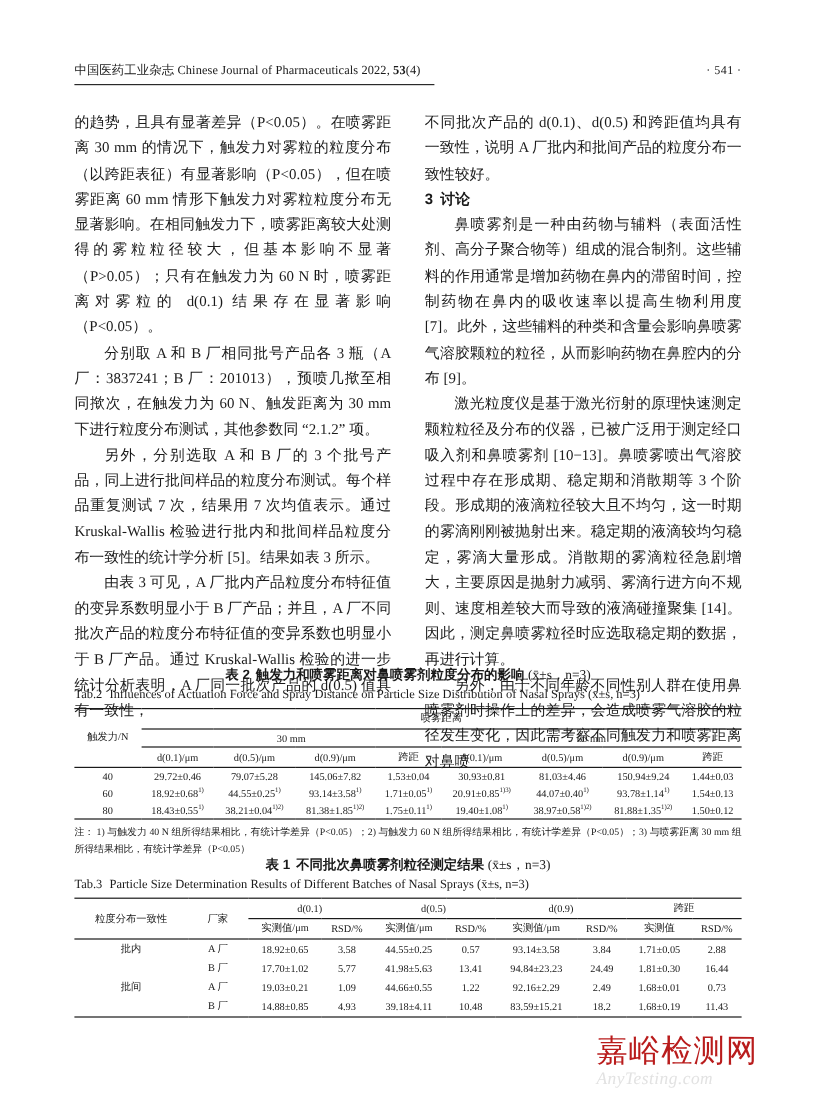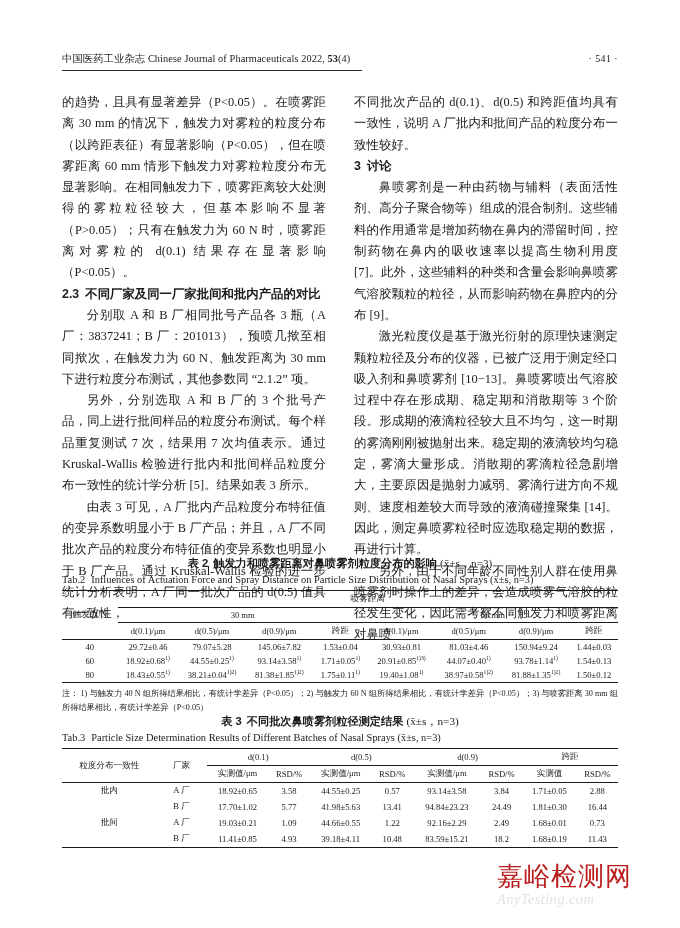--- a/index.html
+++ b/index.html
@@ -172,23 +172,20 @@
       <span class="vol">53</span><span>(4)</span>
     </div>
     <div class="runhead-right">·  541  ·</div>
   </div>
   <div class="runrule"></div>
 
   <div class="cols">
 
     <div class="col">
       <p class="body noindent">的趋势，且具有显著差异（P&lt;0.05）。在喷雾距离 30 mm 的情况下，触发力对雾粒的粒度分布（以跨距表征）有显著影响（P&lt;0.05），但在喷雾距离 60 mm 情形下触发力对雾粒粒度分布无显著影响。在相同触发力下，喷雾距离较大处测得的雾粒粒径较大，但基本影响不显著（P&gt;0.05）；只有在触发力为 60 N 时，喷雾距离对雾粒的 d(0.1) 结果存在显著影响（P&lt;0.05）。</p>
-      <h3 class="sec">
-        <span class="secnum">2.3</span><span>不同厂家及同一厂家批间和批内产品的对比</span>
-      </h3>
       <p class="body">分别取 A 和 B 厂相同批号产品各 3 瓶（A 厂：3837241；B 厂：201013），预喷几揿至相同揿次，在触发力为 60 N、触发距离为 30 mm 下进行粒度分布测试，其他参数同 “2.1.2” 项。</p>
       <p class="body">另外，分别选取 A 和 B 厂的 3 个批号产品，同上进行批间样品的粒度分布测试。每个样品重复测试 7 次，结果用 7 次均值表示。通过 Kruskal-Wallis 检验进行批内和批间样品粒度分布一致性的统计学分析 [5]。结果如表 3 所示。</p>
       <p class="body">由表 3 可见，A 厂批内产品粒度分布特征值的变异系数明显小于 B 厂产品；并且，A 厂不同批次产品的粒度分布特征值的变异系数也明显小于 B 厂产品。通过 Kruskal-Wallis 检验的进一步统计分析表明，A 厂同一批次产品的 d(0.5) 值具有一致性，</p>
     </div>
 
     <div class="col">
       <p class="body noindent">不同批次产品的 d(0.1)、d(0.5) 和跨距值均具有一致性，说明 A 厂批内和批间产品的粒度分布一致性较好。</p>
       <h3 class="sec">
         <span class="secnum">3</span><span>讨论</span>
       </h3>
@@ -267,21 +264,21 @@
         </tbody>
     </table>
 
     <div class="footnote">
       <span class="lbl">注：</span><span>1) 与触发力 40 N 组所得结果相比，有统计学差异（P&lt;0.05）；2) 与触发力 60 N 组所得结果相比，有统计学差异（P&lt;0.05）；3) 与喷雾距离 30 mm 组所得结果相比，有统计学差异（P&lt;0.05）</span>
     </div>
   </div>
 
   <div class="tblock" id="table3-block">
     <div class="tcap">
-      <span class="tnum">表 3</span><span>不同批次鼻喷雾剂粒径测定结果</span>
+      <span class="tnum">表 1</span><span>不同批次鼻喷雾剂粒径测定结果</span>
       <span class="stat">(x̄±s，n=3)</span>
     </div>
     <div class="tcapen">
       <span class="tnum">Tab.3</span><span>Particle Size Determination Results of Different Batches of Nasal Sprays</span>
       <span>(x̄±s, n=3)</span>
     </div>
 
     <table class="sci" id="table3">
       <thead>
         <tr>
@@ -336,21 +333,21 @@
             <td class="num">44.66±0.55</td>
             <td class="num">1.22</td>
             <td class="num">92.16±2.29</td>
             <td class="num">2.49</td>
             <td class="num">1.68±0.01</td>
             <td class="num">0.73</td>
           </tr>
           <tr class="rule-bot">
             <td></td>
             <td>B 厂</td>
-            <td class="num">11.41±0.85</td>
+            <td class="num">14.88±0.85</td>
             <td class="num">4.93</td>
             <td class="num">39.18±4.11</td>
             <td class="num">10.48</td>
             <td class="num">83.59±15.21</td>
             <td class="num">18.2</td>
             <td class="num">1.68±0.19</td>
             <td class="num">11.43</td>
           </tr>
         </tbody>
     </table>

